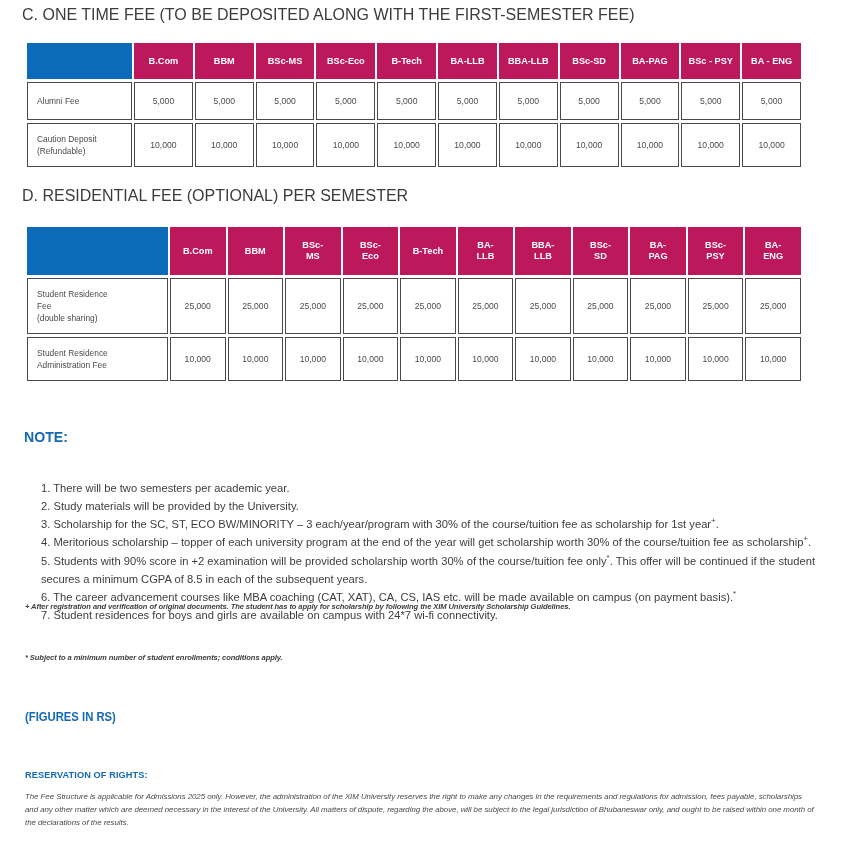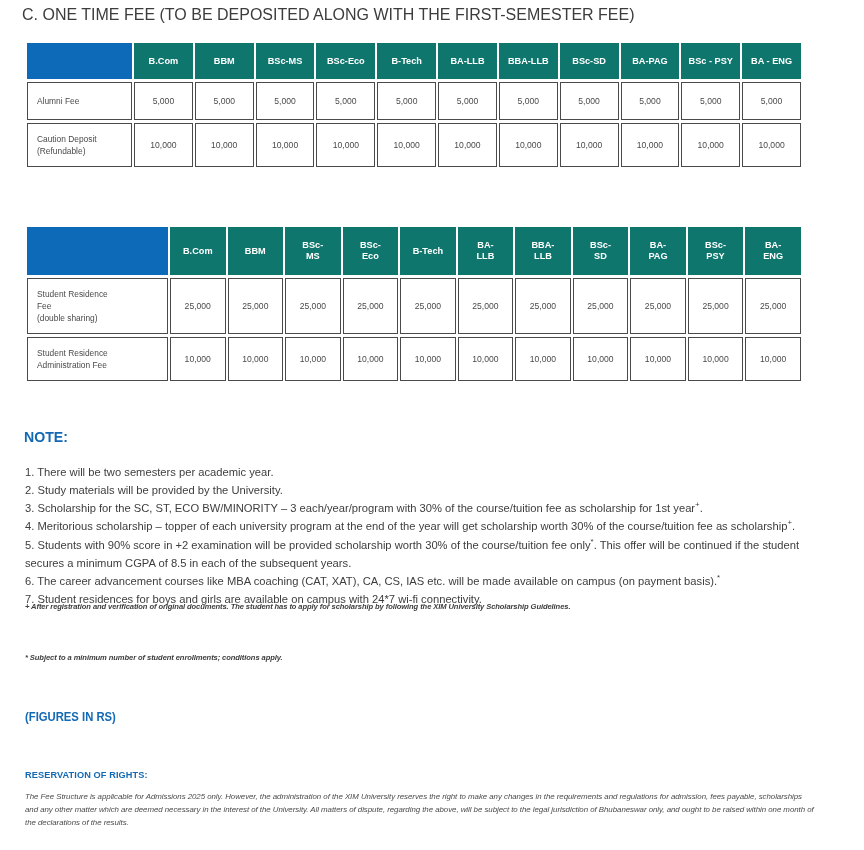--- a/index.html
+++ b/index.html
@@ -28,21 +28,21 @@
     border-collapse: separate;
     border-spacing: 2px 3px;
     table-layout: fixed;
     font-size: 8.5px;
   }
   .fee-table .corner-cell {
     background: #0d6ab8;
     border: none;
   }
   .fee-table th {
-    background: #0f766e;
+    background: #be185d;
     color: #ffffff;
     font-weight: bold;
     font-size: 9.2px;
     text-align: center;
     vertical-align: middle;
     border: none;
     padding: 2px 1px;
     line-height: 1.15;
   }
   .fee-table td {
@@ -81,21 +81,21 @@
   
   .note-heading {
     color: #1369b4;
     font-weight: bold;
     font-size: 15px;
     font-family: "Liberation Sans Narrow", "Liberation Sans", sans-serif;
     transform: scaleX(0.94);
     transform-origin: left center;
   }
   .note-list {
-    margin: 0;
+    margin: 16px;
     padding: 0;
     list-style: none;
     font-size: 11.2px;
     line-height: 1.62;
     color: #3d3d3d;
   }
   .note-list li { margin: 0; }
   sup { font-size: 0.7em; vertical-align: super; line-height: 0; }
 
   .footnote {
@@ -190,20 +190,21 @@
           <td class="val">10,000</td>
           <td class="val">10,000</td>
           <td class="val">10,000</td>
           <td class="val">10,000</td>
           <td class="val">10,000</td>
         </tr>
       </tbody>
     </table>
   </div>
 
+  <div class="abs" style="left:22px; top:187px;">D. RESIDENTIAL FEE (OPTIONAL) PER SEMESTER</div>
 
   <div class="abs" style="left:0px; top:224px;">
     <table id="table-d" class="fee-table">
       <thead>
         <tr>
           <th class="corner-cell"></th>
           <th class="hdr">B.Com</th>
           <th class="hdr">BBM</th>
           <th class="hdr">BSc-<br>MS</th>
           <th class="hdr">BSc-<br>Eco</th>

